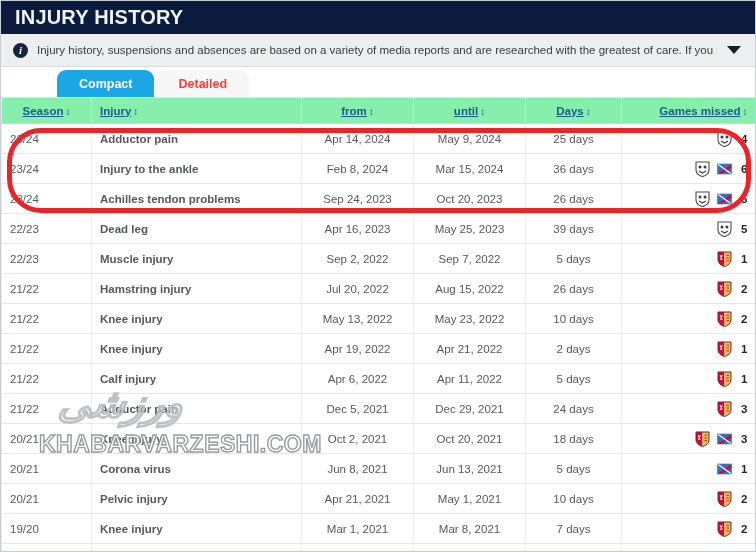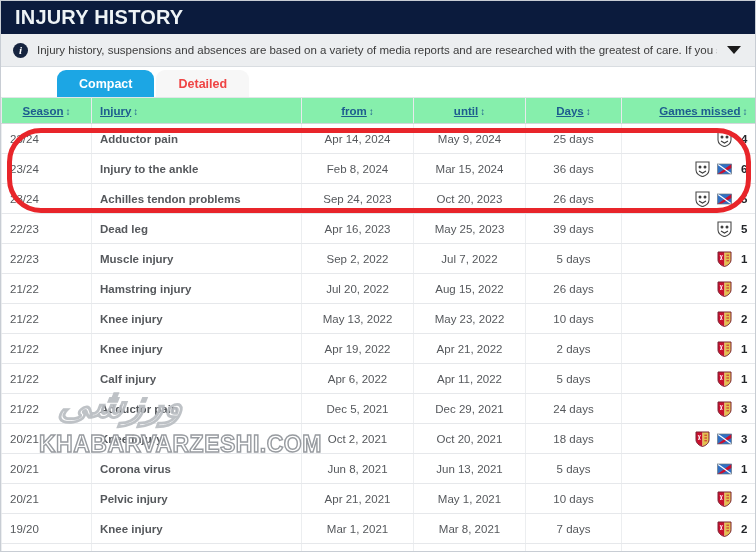--- a/index.html
+++ b/index.html
@@ -337,21 +337,21 @@
                 <path d="M4 10 L7.5 12 L11 10" stroke="#3d3d3d" stroke-width="1.1" fill="none"></path>
               </svg>
               <span class="games-count">5</span>
             </div>
           </td>
         </tr>
         <tr>
           <td class="c-season">22/23</td>
           <td class="c-injury">Muscle injury</td>
           <td class="c-from">Sep 2, 2022</td>
-          <td class="c-until">Jul 7, 2022</td>
+          <td class="c-until">Sep 7, 2022</td>
           <td class="c-days">5 days</td>
           <td class="c-games">
             <div class="games-wrap">
               <svg class="crest" viewBox="0 0 15 16">
                 <path d="M1 1 H7.5 V15.4 C4.5 14.6 1 12.2 1 8.8 Z" fill="#c8102e"></path>
                 <path d="M7.5 1 H14 V8.8 C14 12.2 10.5 14.6 7.5 15.4 Z" fill="#e3c14f"></path>
                 <path d="M1 1 H14 V8.8 C14 12.3 10.5 14.8 7.5 15.5 C4.5 14.8 1 12.3 1 8.8 Z" fill="none" stroke="#7a2030" stroke-width="1"></path>
                 <path d="M3.2 4 L5.2 9 M5.4 4 L3.4 9" stroke="#ffffff" stroke-width="0.9"></path>
                 <path d="M9.4 4.2 L12 4.2 M9.4 7 L12 7 M9.4 9.8 L12 9.8" stroke="#c8102e" stroke-width="0.9"></path>
               </svg>

